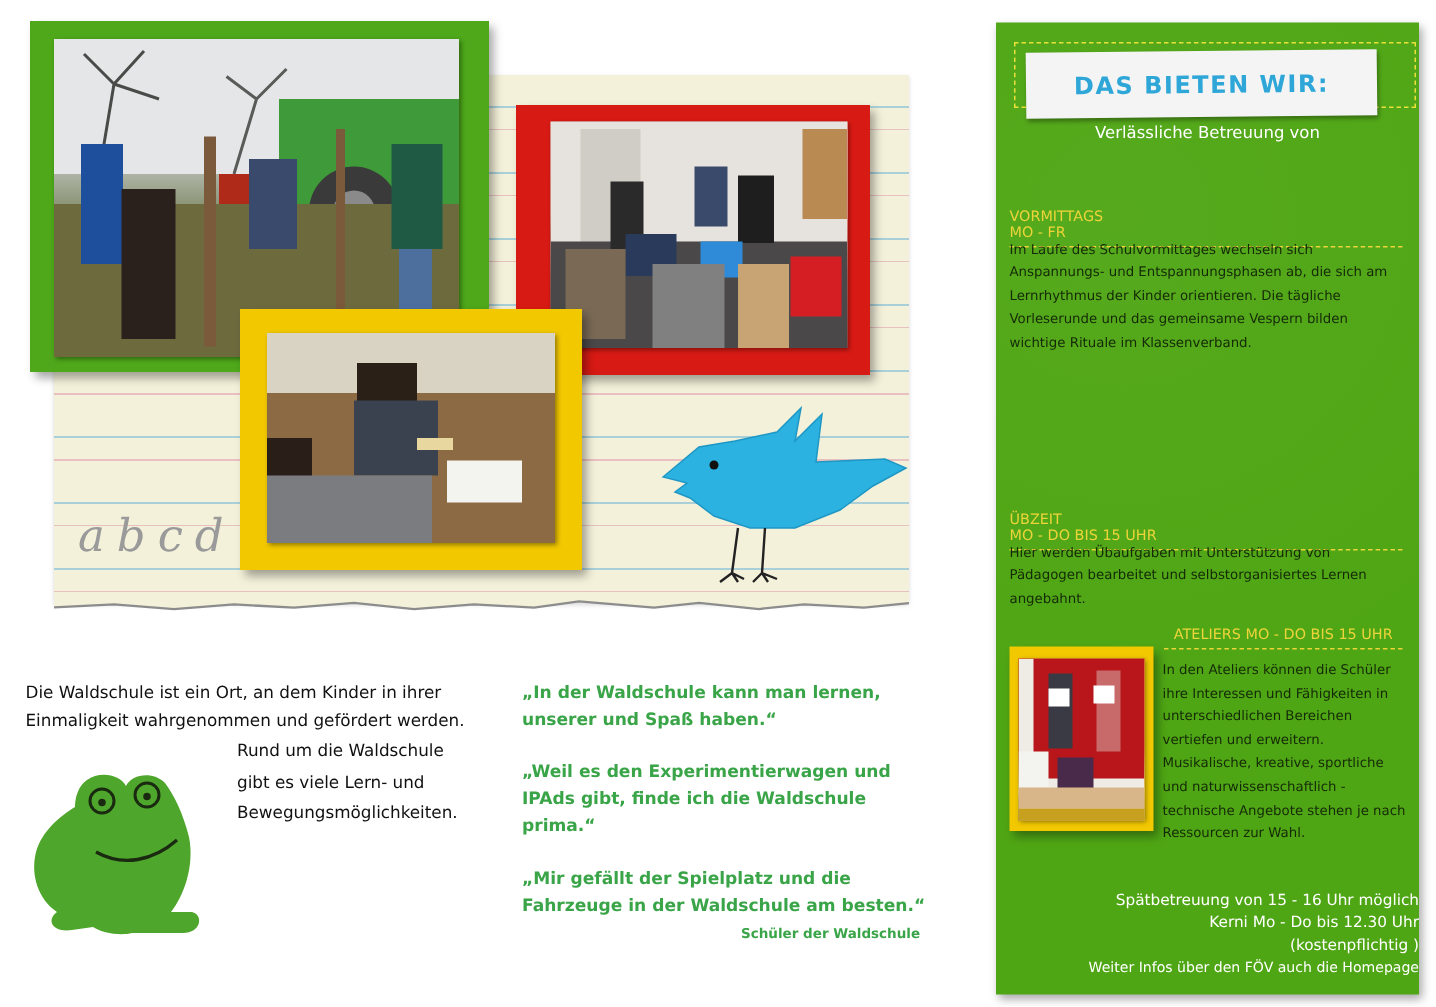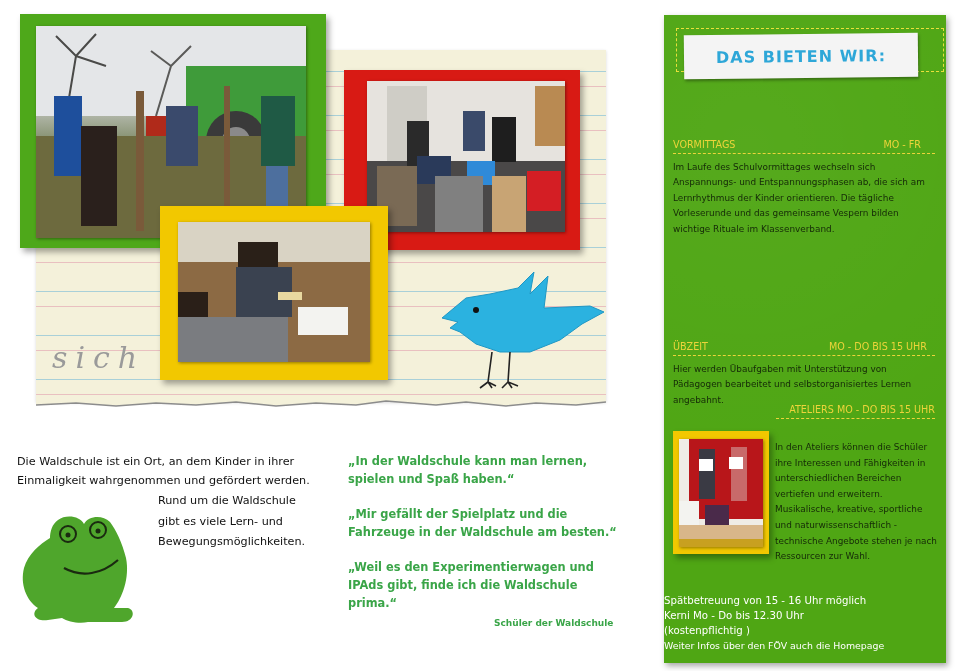--- a/index.html
+++ b/index.html
@@ -94,50 +94,50 @@
     font-size: 16px; letter-spacing: 1px; color: #2ea7d8;
   }
   .panel-sub {
     position: absolute; left: 0; top: 66px; width: 282px; text-align: center;
     font-family: "DejaVu Sans", sans-serif; font-size: 11px; line-height: 16px; color: #ffffff;
   }
   .sec-head {
     position: absolute; left: 9px; width: 262px;
     display: flex; justify-content: space-between;
     font-family: "DejaVu Sans", sans-serif; font-size: 9.6px; color: #ecd43a;
-    padding-bottom: 3px; border-bottom: 1px dashed #ecd43a;
+    padding-bottom: 3px; border-bottom: 1px dashed #ecd43a; flex-direction: column;
   }
   .sec-body {
     position: absolute; left: 9px; width: 264px;
     font-family: "DejaVu Sans", sans-serif; font-size: 8.9px; line-height: 15.4px; color: #152a08;
   }
   .atel-head {
-    position: absolute; left: 112px; top: 389px; width: 159px;
+    position: absolute; left: 112px; top: 403px; width: 159px;
     font-family: "DejaVu Sans", sans-serif; font-size: 9.6px; color: #ecd43a;
-    padding-bottom: 3px; border-bottom: 1px dashed #ecd43a; text-align: right;
+    padding-bottom: 3px; border-bottom: 1px dashed #ecd43a; text-align: center;
   }
   .atel-body {
     position: absolute; left: 111px; top: 425px; width: 165px;
     font-family: "DejaVu Sans", sans-serif; font-size: 8.9px; line-height: 15.6px; color: #152a08;
   }
   .panel-foot {
-    position: absolute; left: 0; top: 578px; width: 282px; text-align: left;
+    position: absolute; left: 0; top: 578px; width: 282px; text-align: right;
     font-family: "DejaVu Sans", sans-serif; font-size: 10.2px; line-height: 15px; color: #ffffff;
   }
   .panel-foot .small { font-size: 9.4px; }
 </style>
 </head>
 <body>
 
 <div class="paper"></div>
 <svg class="paper-tear" viewBox="0 0 570 14" preserveAspectRatio="none">
   <path d="M0,0 L570,0 L570,6 L540,9 L500,7 L470,10 L430,6 L400,9 L350,5 L320,9 L280,7 L240,10 L200,6 L160,9 L120,7 L80,10 L40,7 L0,9 Z" fill="#f4f1da"></path>
   <path d="M0,9 L40,7 L80,10 L120,7 L160,9 L200,6 L240,10 L280,7 L320,9 L350,5 L400,9 L430,6 L470,10 L500,7 L540,9 L570,6" fill="none" stroke="#8c8c8c" stroke-width="1.5"></path>
 </svg>
-<div class="abcd">sich</div>
+<div class="abcd">abcd</div>
 
 <div class="frame frame-green">
   <div class="photo">
     <svg width="270" height="212" viewBox="0 0 270 212">
       <rect x="0" y="0" width="270" height="90" fill="#e4e6e8"></rect>
       <path d="M30,90 L40,30 M40,30 L20,10 M40,30 L60,8 M40,30 L70,40" stroke="#4a4a48" stroke-width="2" fill="none"></path>
       <path d="M120,90 L135,40 M135,40 L115,25 M135,40 L155,20" stroke="#5a5a58" stroke-width="2" fill="none"></path>
       <rect x="150" y="40" width="120" height="80" fill="#3f9b3a"></rect>
       <circle cx="200" cy="115" r="30" fill="#3a3a3a"></circle>
       <circle cx="200" cy="115" r="14" fill="#8a8a8a"></circle>
@@ -206,33 +206,34 @@
   <circle cx="80" cy="20" r="8" fill="none" stroke="#1a2a10" stroke-width="2"></circle>
   <circle cx="80" cy="21" r="2.5" fill="#1a2a10"></circle>
   <path d="M46,58 C64,68 84,64 100,50" fill="none" stroke="#1a2a10" stroke-width="2.2"></path>
 </svg>
 
 <div class="side-text">
   <p>Rund um die Waldschule gibt es viele Lern- und Bewegungsmöglichkeiten.</p>
 </div>
 
 <div class="quotes">
-  <p>„In der Waldschule kann man lernen, spielen und Spaß haben.“</p>
+  <p>„In der Waldschule kann man lernen, unserer und Spaß haben.“</p>
+  <p>„Weil es den Experimentierwagen und IPAds gibt, finde ich die Waldschule prima.“</p>
   <p>„Mir gefällt der Spielplatz und die Fahrzeuge in der Waldschule am besten.“</p>
-  <p>„Weil es den Experimentierwagen und IPAds gibt, finde ich die Waldschule prima.“</p>
 </div>
 <div class="quote-author">Schüler der Waldschule</div>
 
 <div class="panel">
   <div class="panel-header">
     <div class="panel-header-card">
       <span class="panel-title">DAS BIETEN WIR:</span>
     </div>
   </div>
   <div class="panel-sub">
+    <div>Verlässliche Betreuung von</div>
   </div>
 
   <div class="sec-head" style="top:124px;">
     <span>VORMITTAGS</span>
     <span style="margin-right:14px;">MO - FR</span>
   </div>
   <p class="sec-body" style="top:145px;">Im Laufe des Schulvormittages wechseln sich Anspannungs- und Entspannungsphasen ab, die sich am Lernrhythmus der Kinder orientieren. Die tägliche Vorleserunde und das gemeinsame Vespern bilden wichtige Rituale im Klassenverband.</p>
 
 
   <div class="sec-head" style="top:326px;">

